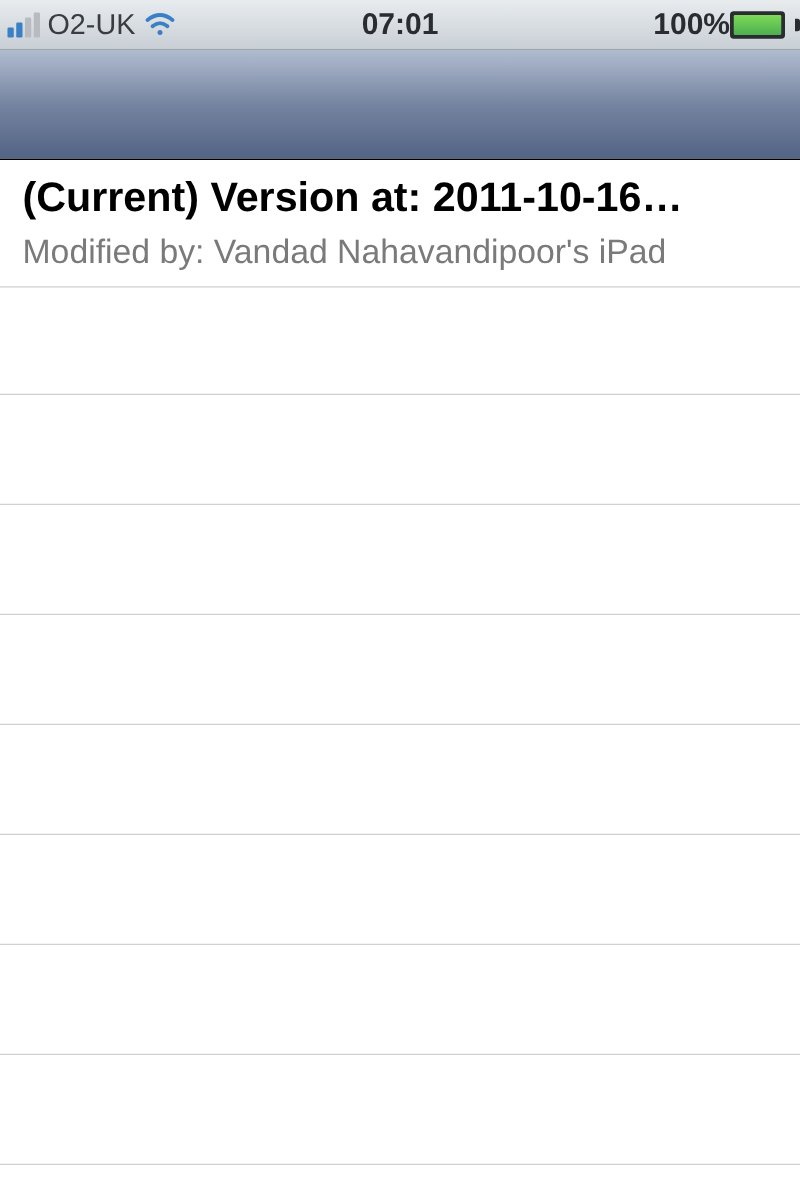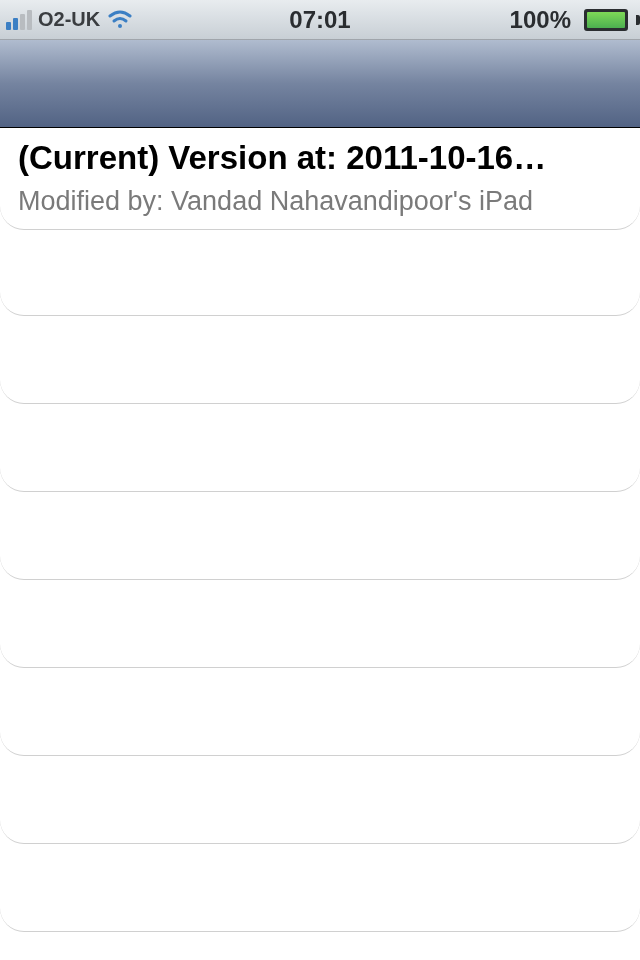--- a/index.html
+++ b/index.html
@@ -50,43 +50,43 @@
     .signal-bar.active {
       background: #3b7fc4;
     }
     
     .signal-bar:nth-child(1) { height: 8px; }
     .signal-bar:nth-child(2) { height: 12px; }
     .signal-bar:nth-child(3) { height: 16px; }
     .signal-bar:nth-child(4) { height: 20px; }
     
     .carrier {
-      font-size: 20px;
-      font-weight: bold;
+      font-size: 23px;
+      font-weight: normal;
       color: #3a3d40;
     }
     
     .wifi-icon {
       width: 28px;
       height: 20px;
     }
     
     .status-center {
       position: absolute;
       left: 50%;
       transform: translateX(-50%);
       font-size: 24px;
       font-weight: bold;
       color: #2a2d30;
     }
     
     .status-right {
       display: flex;
       align-items: center;
-      gap: 13px;
+      gap: 0;
     }
     
     .battery-percent {
       font-size: 24px;
       font-weight: bold;
       color: #2a2d30;
     }
     
     .battery-icon {
       width: 50px;
@@ -135,21 +135,20 @@
       background: #ffffff;
     }
     
     .table-row {
       border-bottom: 1px solid #d0d0d0;
       padding: 10px 18px 12px 18px;
       min-height: 86px;
       display: flex;
       flex-direction: column;
       justify-content: center;
-      border-radius: 24px;
     }
     
     .table-row.empty {
       height: 88px;
     }
     
     .row-title {
       font-size: 33px;
       font-weight: bold;
       color: #000;

